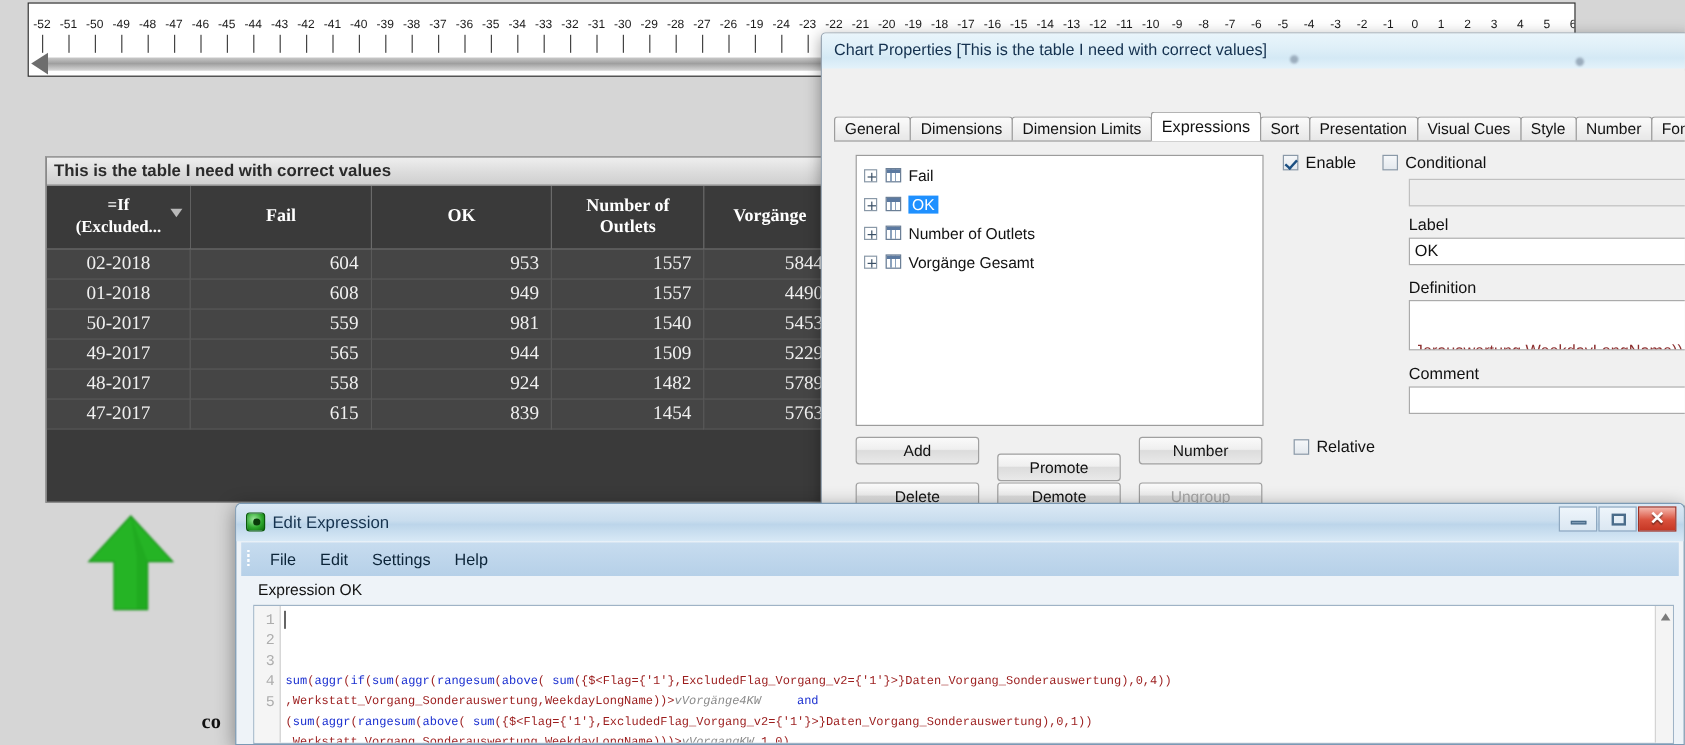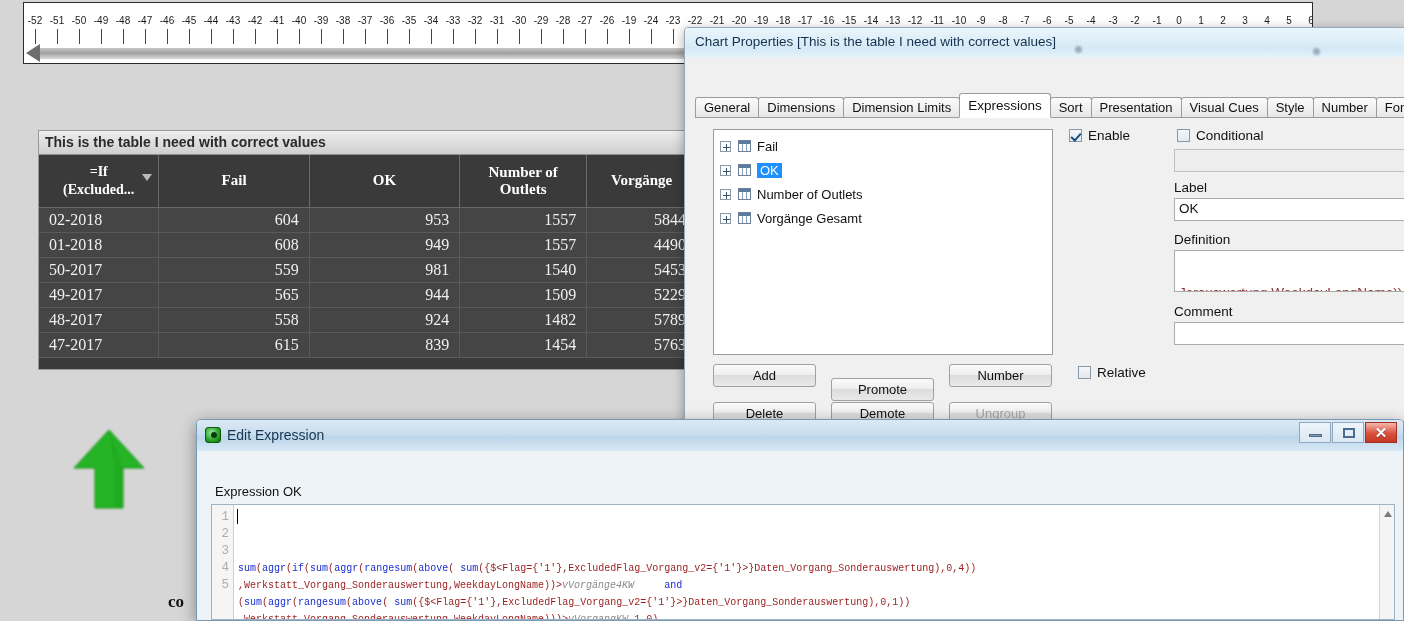--- a/index.html
+++ b/index.html
@@ -63,21 +63,21 @@
   .bg-co {
     position: absolute; left: 168px; top: 592px;
     font-family: "Liberation Serif", serif;
     font-weight: bold; font-size: 17px; color: #111;
     filter: blur(0.4px);
   }
 
   
   .qtable {
     position: absolute; left: 38px; top: 130px;
-    width: 660px; height: 240px;
+    width: 660px; height: 289px;
     background: #3a3a3a;
     border: 1px solid #9a9a9a;
     overflow: hidden;
   }
   .qtable-caption {
     height: 24px; line-height: 23px;
     padding-left: 6px;
     font-size: 14px; font-weight: bold; color: #2b2b2b;
     background: linear-gradient(to bottom,#efefef 0%, #dcdcdc 55%, #cfcfcf 100%);
     border-bottom: 1px solid #8f8f8f;
@@ -104,21 +104,21 @@
   }
   .qtable td {
     background: #454545; color: #f0f0f0;
     font-size: 16px;
     height: 25px;
     border-right: 1px solid #5a5a5a;
     border-bottom: 1px solid #5a5a5a;
     padding: 0 10px;
     font-family: "Liberation Serif", serif;
   }
-  .qtable td.c { }
+  .qtable td.c { text-align: center; }
   .qtable td.r { text-align: right; }
   .qtable-vscroll {
     position: absolute; right: 0; top: 24px; bottom: 0; width: 13px;
     background: linear-gradient(to right,#cfd6de,#eef2f6,#c4ccd6);
     border-left: 1px solid #9a9a9a;
   }
 
   
   .cp-dialog {
     position: absolute; left: 684px; top: 27px;
@@ -607,21 +607,21 @@
         <div class="cp-btn" style="left:254px; top:246px;">Number</div>
         <div class="cp-btn" style="left:18px; top:284px;">Delete</div>
         <div class="cp-btn" style="left:136px; top:284px;">Demote</div>
         <div class="cp-btn disabled" style="left:254px; top:284px;">Ungroup</div>
 
         <div class="cp-check" style="left:374px; top:10px;">
           <span class="cp-box checked"></span>
           <span>Enable</span>
         </div>
 
-        <div class="cp-check" style="left:482px; top:10px;">
+        <div class="cp-check" style="left:457px; top:10px;">
           <span class="cp-box"></span>
           <span>Conditional</span>
         </div>
 
         <div class="cp-input disabled" style="left:479px; top:31px; width:260px; height:23px;"></div>
 
         <div class="cp-field-label" style="left:479px; top:62px;">Label</div>
         <div class="cp-input" style="left:479px; top:80px; width:260px; height:23px;">OK</div>
 
         <div class="cp-field-label" style="left:479px; top:114px;">Definition</div>
@@ -666,20 +666,27 @@
           </div>
         <div class="ee-wc">
             <span class="max"></span>
           </div>
         <div class="ee-wc close">
             <span class="x">✕</span>
           </div>
       </div>
     </div>
 
+    <div class="ee-menubar">
+      <div class="ee-grip"></div>
+      <div class="ee-menu">File</div>
+      <div class="ee-menu">Edit</div>
+      <div class="ee-menu">Settings</div>
+      <div class="ee-menu">Help</div>
+    </div>
 
     <div class="ee-status">Expression OK</div>
 
     <div class="ee-editor">
       <div class="ee-gutter" id="ee-gutter">
           <div>1</div>
           <div>2</div>
           <div>3</div>
           <div>4</div>
           <div>5</div>

